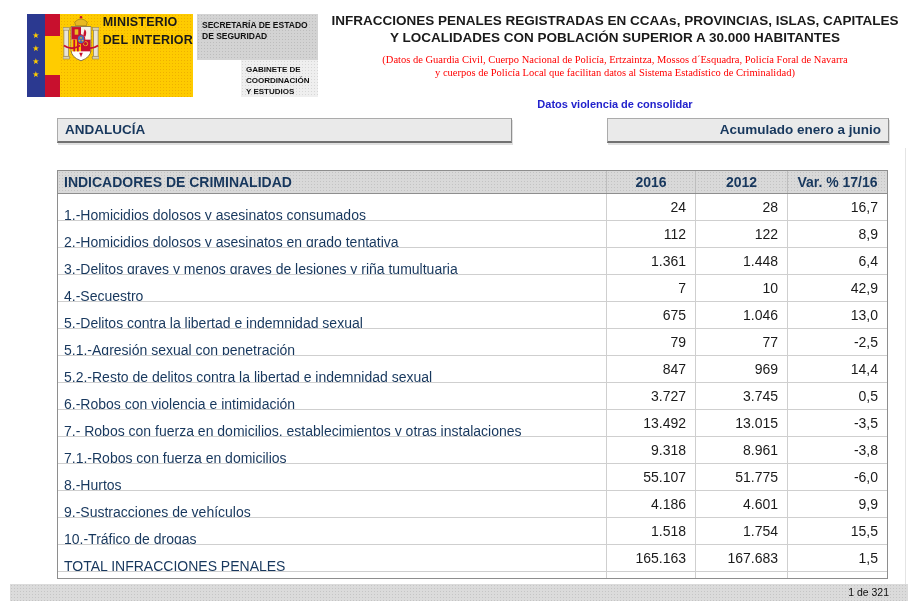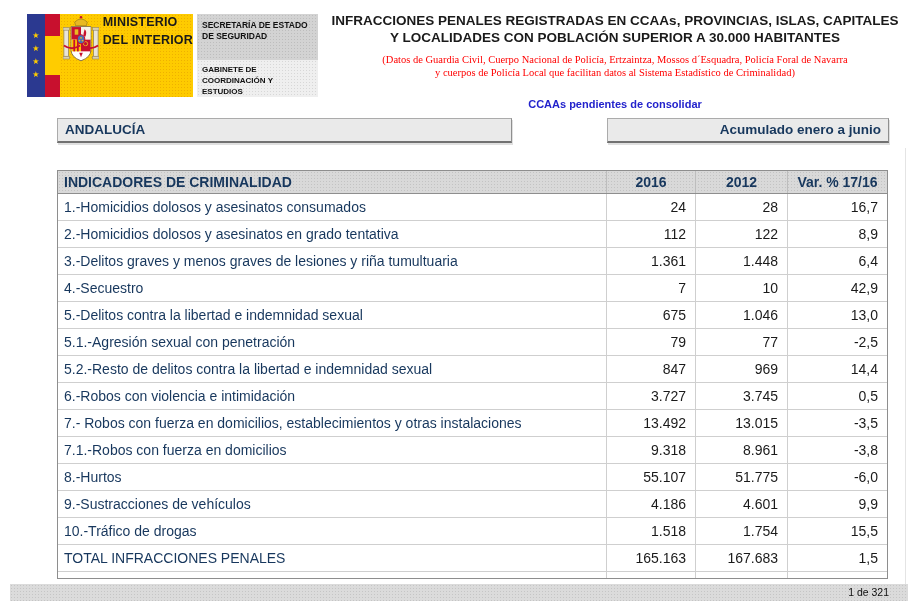--- a/index.html
+++ b/index.html
@@ -13,21 +13,21 @@
   .logo-box { position:absolute; left:27px; top:14px; width:166px; height:83px; display:flex; }
   .eu-strip { width:20px; background:#2B3990; display:flex; flex-direction:column; align-items:center; justify-content:center; gap:5px; }
   .eu-strip .star { color:#FFCC00; font-size:8px; line-height:1; }
   .flag-strip { width:17px; background:linear-gradient(180deg,#C8102E 0 26%,#FFCC00 26% 74%,#C8102E 74% 100%); }
   .yellow-field { flex:1; background-color:#FECB00; background-image:radial-gradient(rgba(200,110,0,0.28) 0.7px, transparent 1px); background-size:3px 3px; display:flex; padding-left:3px; gap:4px; }
   .ministry-text { font-weight:bold; font-size:12.5px; color:#1a1a1a; line-height:1.4; letter-spacing:0.2px; white-space:nowrap; }
 
   
   .org-box { position:absolute; left:197px; top:14px; width:121px; height:83px; display:flex; flex-direction:column; font-weight:bold; color:#111; }
   .org-top { flex:0 0 46px; background-color:#D3D3D3; font-size:8.5px; padding:6px 4px 0 5px; line-height:1.35; box-sizing:border-box; }
-  .org-bottom { flex:1; background-color:#EFEFEF; font-size:8px; padding:5px 4px 0 5px; line-height:1.35; box-sizing:border-box; }
+  .org-bottom { flex:1; background-color:#EFEFEF; font-size:8px; padding:5px 4px 0 5px; line-height:1.35; box-sizing:border-box;margin-left:44px; }
 
   
   .title-block { position:absolute; left:320px; top:12px; width:590px; text-align:center; }
   .title-line { font-size:13.5px; font-weight:bold; color:#1a1a1a; line-height:17px; }
   .subtitle { margin-top:7px;font-family:Liberation Serif, serif; }
   .subtitle-line { font-size:10.5px; color:#FF0000; line-height:13px; }
   .status-note { position:absolute; left:320px; top:98px; width:590px; text-align:center; font-size:11px; font-weight:bold; color:#2222CC; }
 
   
   .btn { position:absolute; top:118px; height:22px; line-height:22px; box-sizing:content-box;
@@ -36,21 +36,21 @@
   .btn-region { left:57px; width:439px; text-align:left; }
   .btn-period { left:607px; width:266px; text-align:right; }
 
   
   .dtable { position:absolute; left:57px; top:170px; width:829px; border:1px solid #8E8E8E; font-size:14px; background:#fff; }
   .grid4 { display:grid; grid-template-columns:548px 89px 92px auto; }
   .thead { background-color:#D9D9D9; color:#17375D; font-weight:bold; height:22px; line-height:22px; border-bottom:1px solid #8E8E8E; }
   .thead .h-label { padding-left:6px; text-align:left; white-space:nowrap; }
   .thead .h-num { text-align:center; border-left:1px solid #BDBDBD; }
   .trow { height:26px; line-height:26px; border-bottom:1px solid #CFCFCF; }
-  .trow .label { color:#17375D; padding-left:6px; white-space:nowrap; overflow:hidden; }
+  .trow .label { color:#17375D; padding-left:6px; white-space:nowrap; overflow:hidden;margin-top:8px; }
   .trow .num { text-align:right; padding-right:9px; color:#1a1a1a; border-left:1px solid #CFCFCF; }
   .trow.total .label { color:#17375D; }
   .sliver { height:6px; }
   .sliver .s { border-left:1px solid #CFCFCF; }
 
   
   .page-bar { position:absolute; left:10px; top:584px; width:898px; height:17px; background-color:#DBDBDB;
               font-size:10.5px; color:#111; text-align:right; line-height:17px; padding-right:19px; box-sizing:border-box; }
   .margin-line { position:absolute; left:905px; top:148px; width:1px; height:452px; background:#E4E4E4; }
 </style>
@@ -112,21 +112,21 @@
   </div>
 
   <div class="title-block">
     <div class="title-line">INFRACCIONES PENALES REGISTRADAS EN CCAAs, PROVINCIAS, ISLAS, CAPITALES</div>
     <div class="title-line">Y LOCALIDADES CON POBLACIÓN SUPERIOR A 30.000 HABITANTES</div>
     <div class="subtitle">
       <div class="subtitle-line">(Datos de Guardia Civil, Cuerpo Nacional de Policía, Ertzaintza, Mossos d´Esquadra, Policía Foral de Navarra</div>
       <div class="subtitle-line">y cuerpos de Policía Local que facilitan datos al Sistema Estadístico de Criminalidad)</div>
     </div>
   </div>
-  <div class="status-note">CCAAs pendientes de consolidar</div>
+  <div class="status-note">Datos violencia de consolidar</div>
 
   <div class="btn btn-region">ANDALUCÍA</div>
   <div class="btn btn-period">Acumulado enero a junio</div>
 
   <div class="dtable">
     <div class="thead grid4 tx">
       <div class="h-label">INDICADORES DE CRIMINALIDAD</div>
       <div class="h-num">2016</div>
       <div class="h-num">2012</div>
       <div class="h-num">Var. % 17/16</div>

